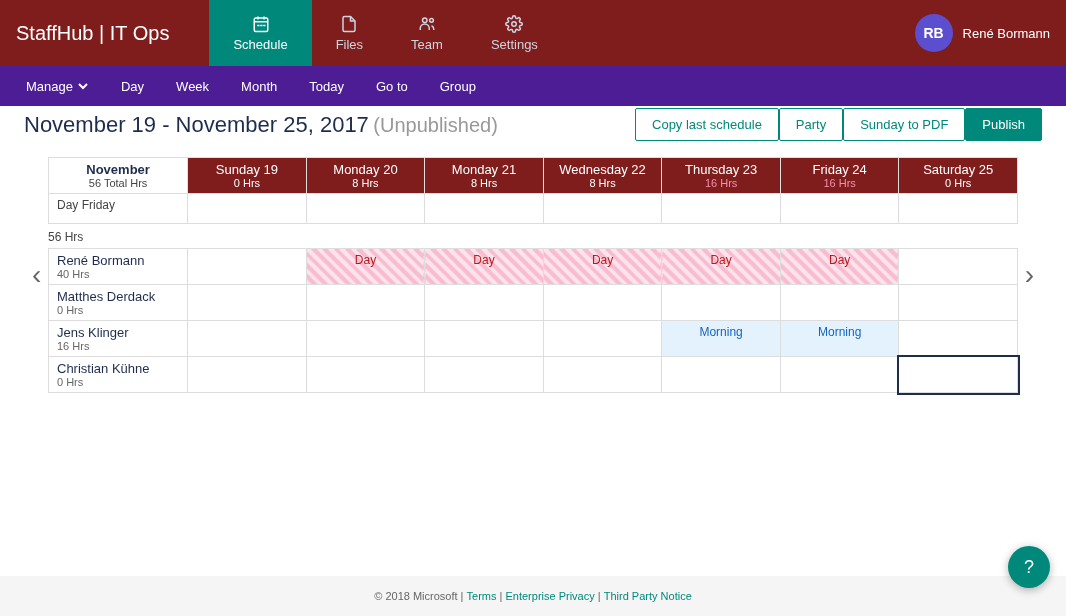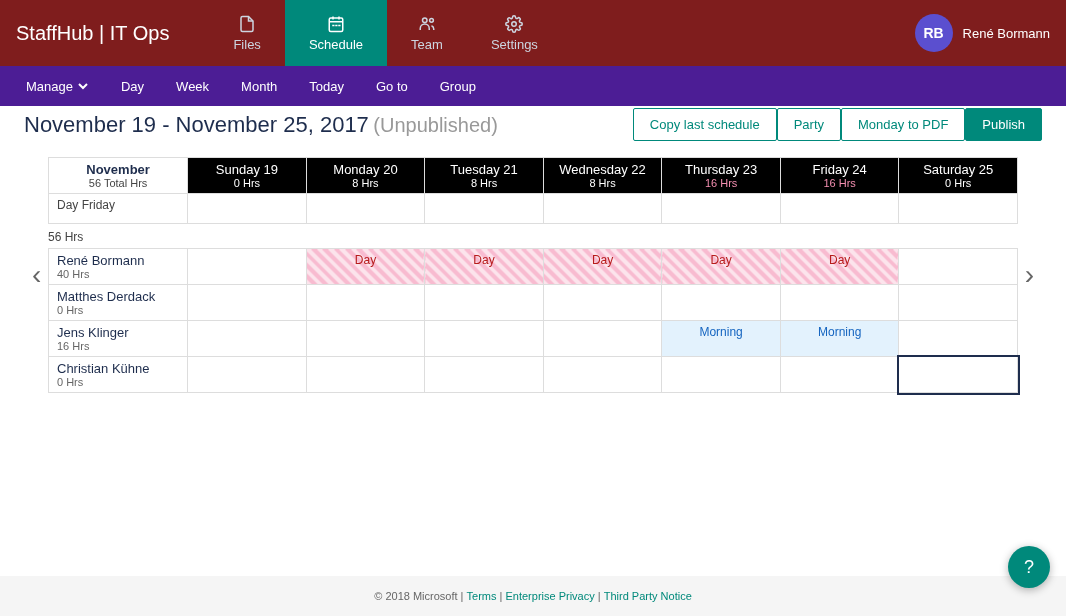--- a/index.html
+++ b/index.html
@@ -129,21 +129,21 @@
     .calendar-grid th, .calendar-grid td {
       border: 1px solid #ddd;
       padding: 4px 8px;
       vertical-align: top;
     }
     .col-label { width: 135px; }
     .col-day { width: 115px; }
 
     
     .day-header-cell {
-      background: #000000;
+      background: #7f1d1d;
       color: white;
       font-weight: 500;
       font-size: 13px;
       padding: 6px 8px;
     }
     .day-header-name { font-size: 13px; }
     .day-header-hrs { font-size: 11px; font-weight: 300; }
     .day-header-hrs.highlight { color: #f48fb1; }
 
     .nov-header {
@@ -246,38 +246,38 @@
       cursor: pointer;
       box-shadow: 0 2px 8px rgba(0,0,0,0.3);
     }
   </style>
 </head>
 <body>
 
 <div class="top-nav">
   <span class="app-title">StaffHub | IT Ops</span>
   <div class="nav-tabs">
-    <div class="nav-tab">
-      <svg width="18" height="18" viewBox="0 0 24 24" fill="none" stroke="#cdd5e0" stroke-width="2">
-        <path d="M14 2H6a2 2 0 0 0-2 2v16a2 2 0 0 0 2 2h12a2 2 0 0 0 2-2V8z"></path>
-        <polyline points="14 2 14 8 20 8"></polyline>
-      </svg>
-      <span>Files</span>
-    </div>
     <div class="nav-tab active">
       <svg width="18" height="18" viewBox="0 0 24 24" fill="white">
         <rect x="3" y="4" width="18" height="18" rx="2" fill="none" stroke="white" stroke-width="2"></rect>
         <line x1="3" y1="9" x2="21" y2="9" stroke="white" stroke-width="2"></line>
         <line x1="8" y1="2" x2="8" y2="6" stroke="white" stroke-width="2"></line>
         <line x1="16" y1="2" x2="16" y2="6" stroke="white" stroke-width="2"></line>
         <rect x="7" y="13" width="3" height="2" fill="white"></rect>
         <rect x="11" y="13" width="3" height="2" fill="white"></rect>
         <rect x="15" y="13" width="3" height="2" fill="white"></rect>
       </svg>
       <span>Schedule</span>
+    </div>
+    <div class="nav-tab">
+      <svg width="18" height="18" viewBox="0 0 24 24" fill="none" stroke="#cdd5e0" stroke-width="2">
+        <path d="M14 2H6a2 2 0 0 0-2 2v16a2 2 0 0 0 2 2h12a2 2 0 0 0 2-2V8z"></path>
+        <polyline points="14 2 14 8 20 8"></polyline>
+      </svg>
+      <span>Files</span>
     </div>
     <div class="nav-tab">
       <svg width="18" height="18" viewBox="0 0 24 24" fill="none" stroke="#cdd5e0" stroke-width="2">
         <circle cx="9" cy="7" r="3"></circle>
         <path d="M3 20v-2a6 6 0 0 1 12 0v2"></path>
         <circle cx="18" cy="7" r="2.5"></circle>
         <path d="M21 20v-1.5a4.5 4.5 0 0 0-3-4.2"></path>
       </svg>
       <span>Team</span>
     </div>
@@ -313,21 +313,21 @@
 <div class="main-content">
 
   <div class="schedule-header">
     <div>
       <span class="date-range">November 19 - November 25, 2017</span>
       <span class="unpublished"> (Unpublished)</span>
     </div>
     <div class="header-btns">
       <button class="btn">Copy last schedule</button>
       <button class="btn">Party</button>
-      <button class="btn">Monday to PDF</button>
+      <button class="btn">Sunday to PDF</button>
       <button class="btn btn-primary">Publish</button>
     </div>
   </div>
 
   <div class="schedule-wrapper">
     <span class="nav-arrow nav-arrow-left">‹</span>
 
     <table class="calendar-grid">
       <thead>
         <tr>
@@ -337,21 +337,21 @@
           </th>
           <th class="col-day day-header-cell">
             <div class="day-header-name">Sunday 19</div>
             <div class="day-header-hrs">0 Hrs</div>
           </th>
           <th class="col-day day-header-cell">
             <div class="day-header-name">Monday 20</div>
             <div class="day-header-hrs">8 Hrs</div>
           </th>
           <th class="col-day day-header-cell">
-            <div class="day-header-name">Tuesday 21</div>
+            <div class="day-header-name">Monday 21</div>
             <div class="day-header-hrs">8 Hrs</div>
           </th>
           <th class="col-day day-header-cell">
             <div class="day-header-name">Wednesday 22</div>
             <div class="day-header-hrs">8 Hrs</div>
           </th>
           <th class="col-day day-header-cell">
             <div class="day-header-name">Thursday 23</div>
             <div class="day-header-hrs highlight">16 Hrs</div>
           </th>

